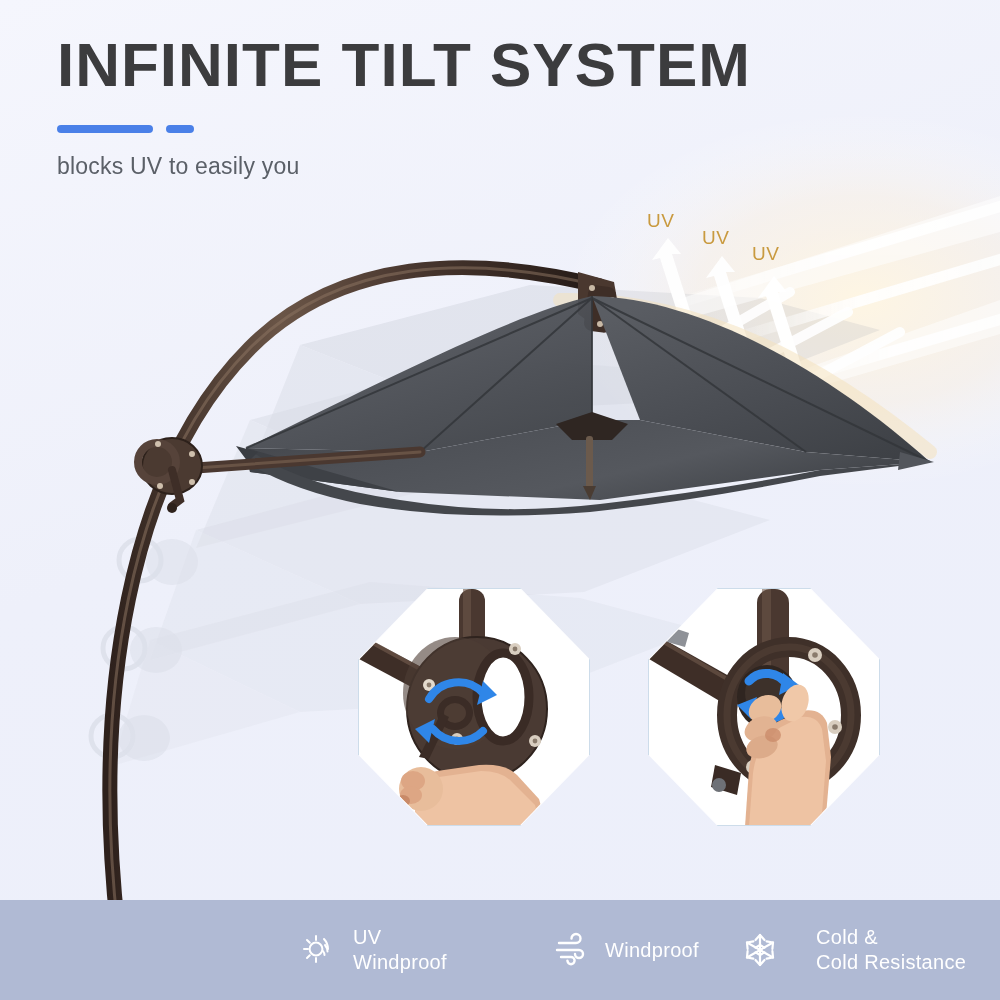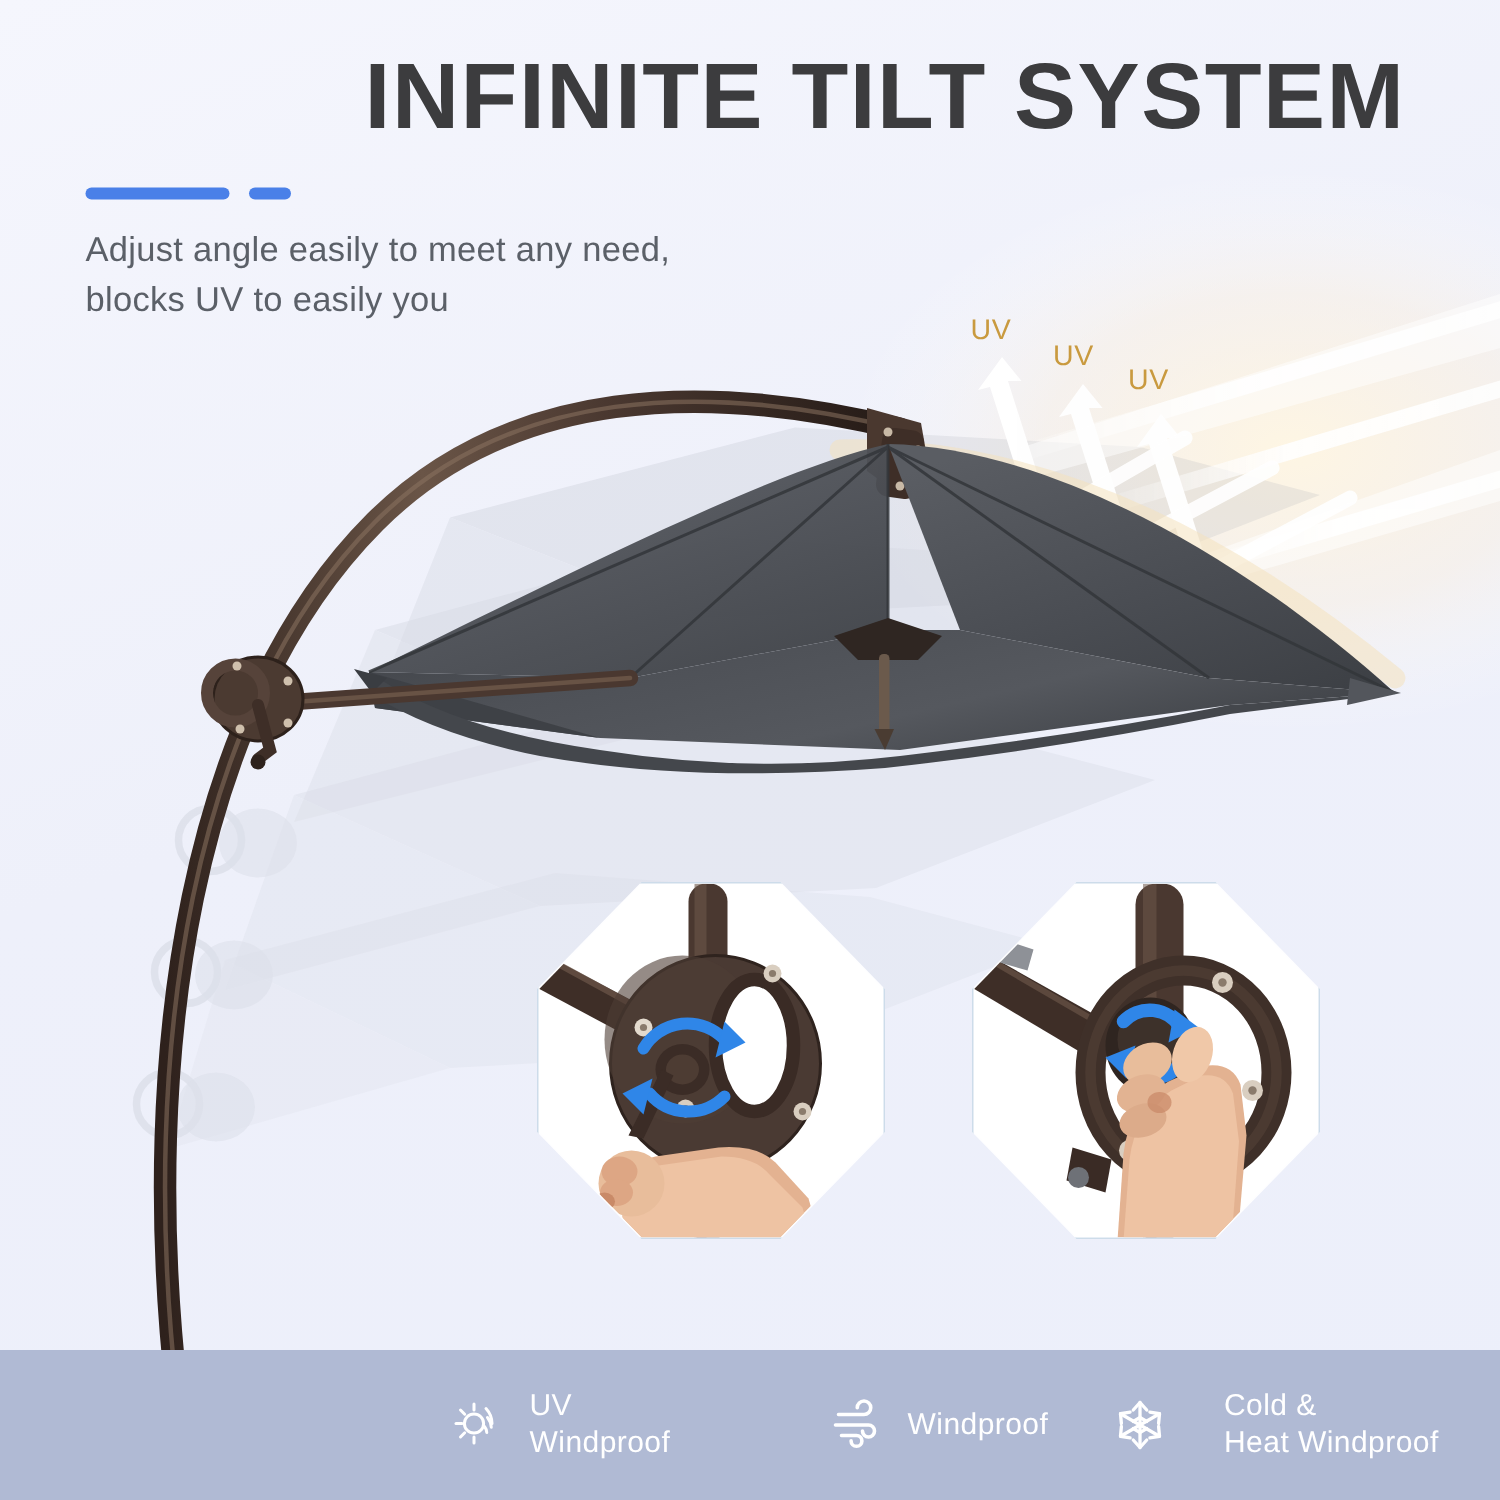--- a/index.html
+++ b/index.html
@@ -17,21 +17,20 @@
     overflow:hidden;
   }
 
   
   .hdr { position:absolute; left:57px; top:34px; width:880px; }
   .hdr h1 {
     font-size:62px; line-height:1.0; letter-spacing:1px;
     font-weight:700; color:#3c3c3e;
     font-family:"Liberation Sans", sans-serif;
     white-space:nowrap;
-    text-align:right;
   }
   .rule { position:absolute; left:57px; top:125px; display:flex; gap:13px; align-items:center; }
   .rule .bar { height:8px; border-radius:5px; background:#4a80e8; }
   .rule .bar.long { width:96px; }
   .rule .bar.short { width:28px; }
   .sub {
     position:absolute; left:57px; top:150px;
     font-size:23px; line-height:1.42; color:#5b6068; font-weight:400;
     letter-spacing:.2px;
   }
@@ -281,21 +280,20 @@
   </div>
 
   <div class="hdr">
     <h1>INFINITE TILT SYSTEM</h1>
   </div>
   <div class="rule">
     <span class="bar long"></span>
     <span class="bar short"></span>
   </div>
   <div class="sub">
-    <div>Adjust angle easily to meet any need,</div>
     <div>blocks UV to easily you</div>
   </div>
 
   <div class="inset inset-l">
     <div class="clipwrap">
       <svg width="232" height="238" viewBox="0 0 232 238">
         <rect width="232" height="238" fill="#ffffff"></rect>
 
         <rect x="100" y="0" width="26" height="238" rx="12" fill="#4a3830"></rect>
         <rect x="104" y="0" width="8" height="238" fill="#6d574a" opacity="0.6"></rect>
@@ -448,19 +446,19 @@
             <path d="M33 27.5 L32.4 21 M33 27.5 L26.6 28.6"></path>
             <path d="M7 27.5 L13.4 28.6 M7 27.5 L7.6 21"></path>
             <path d="M33 12.5 L26.6 11.4 M33 12.5 L32.4 19"></path>
             <path d="M20 15 L15.5 17.6 M20 15 L24.5 17.6"></path>
             <path d="M20 25 L15.5 22.4 M20 25 L24.5 22.4"></path>
           </g>
         </svg>
       </span>
       <span class="ftx">
         <div>Cold &amp;</div>
-        <div>Heat Windproof</div>
+        <div>Cold Resistance</div>
       </span>
     </div>
 
   </div>
 
 </div>
 
 </body></html>

